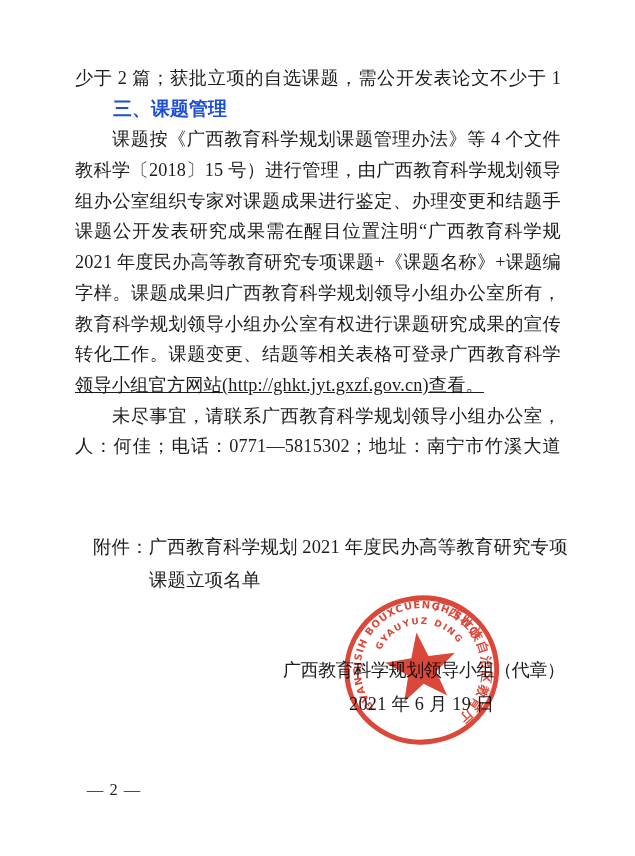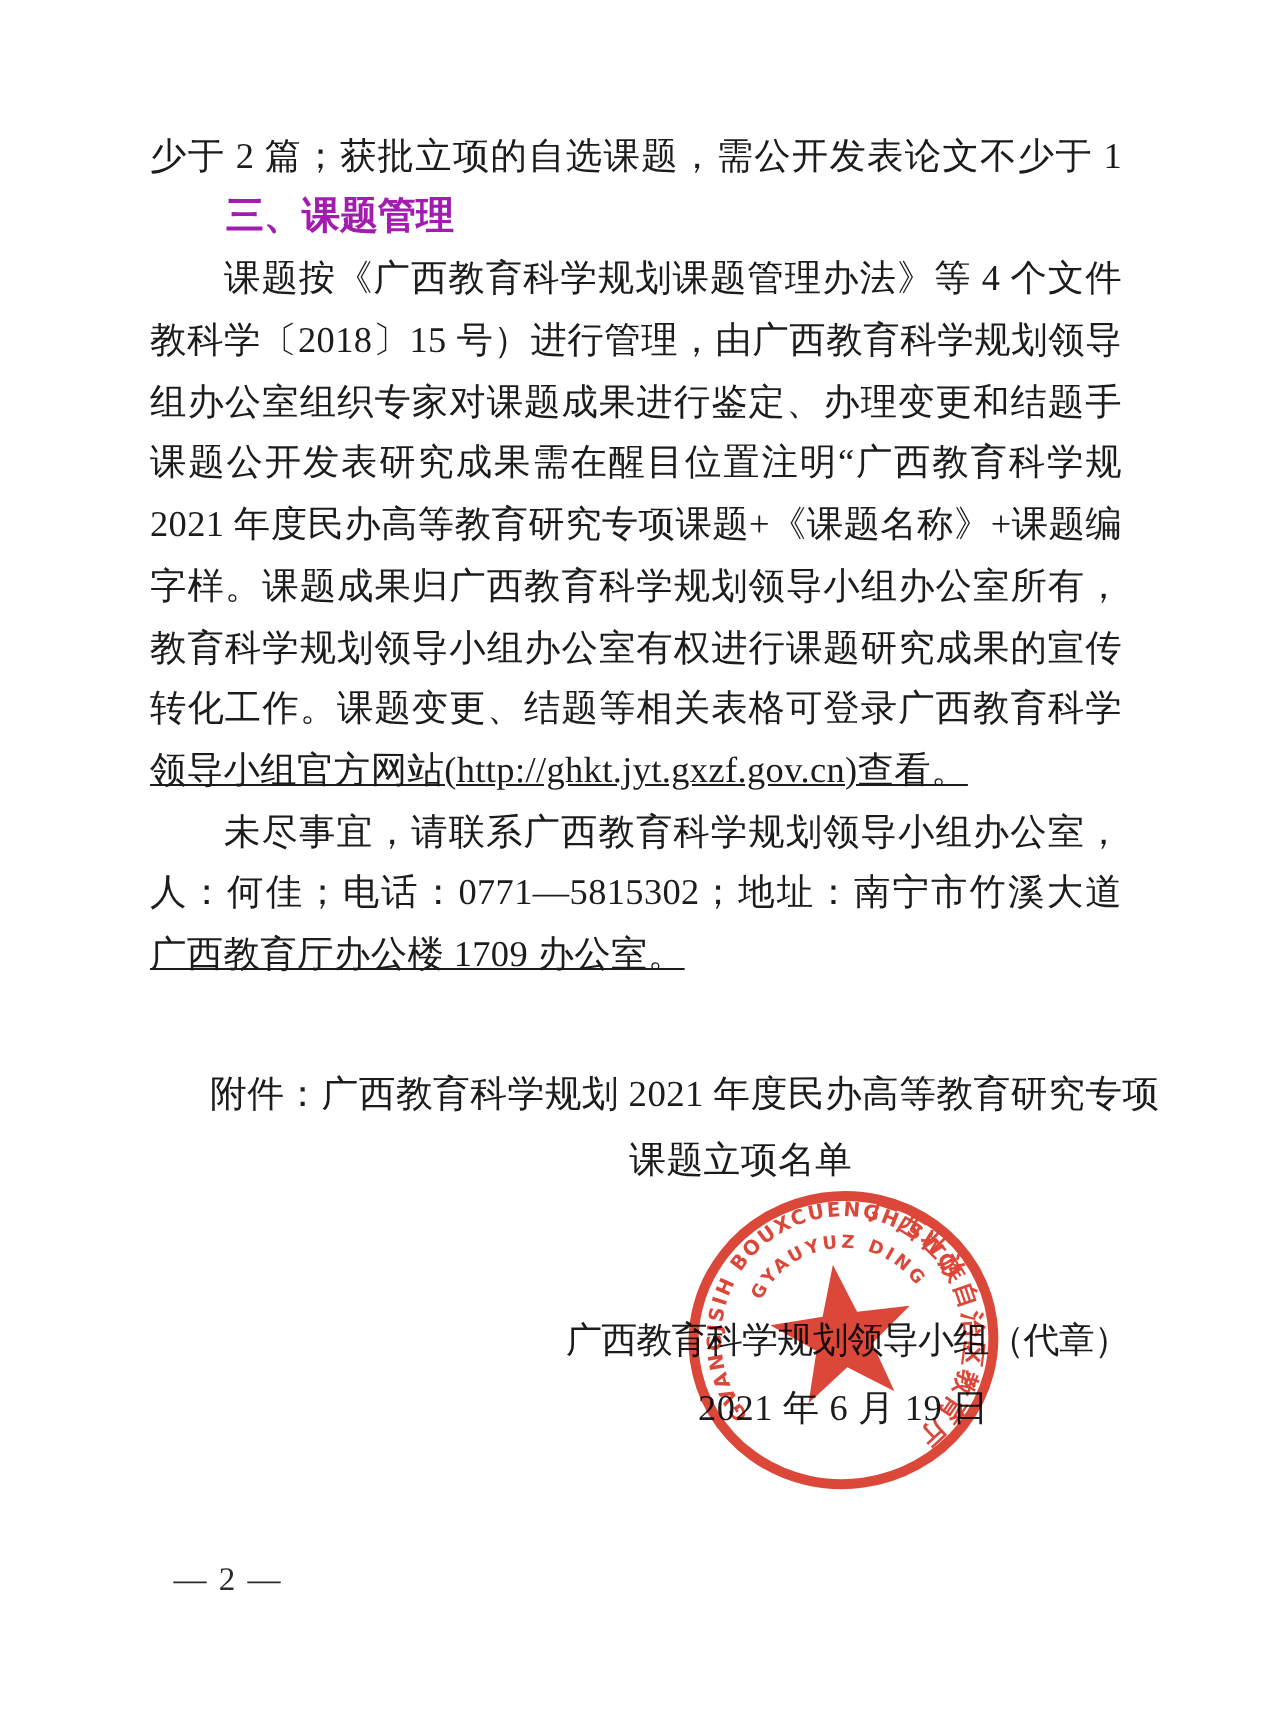--- a/index.html
+++ b/index.html
@@ -23,28 +23,28 @@
     overflow:hidden;
   }
   .line.end{text-align-last:left;text-decoration:underline;}
   .line.indent{padding-left:37px;}
   .heading{
     height:30.7px;line-height:30.7px;
     padding-left:38px;
     font-family:"Liberation Sans","DejaVu Sans",sans-serif;
     font-weight:700;
     font-size:19px;
-    color:#a21caf;
+    color:#1d4ed8;
   }
   .attachment{
-    position:absolute;left:105px;top:531px;
+    position:absolute;left:93px;top:531px;
     font-size:18.4px;line-height:32.5px;
     letter-spacing:0.2px;
   }
-  .attachment .l2{padding-left:56px;text-align:center;}
+  .attachment .l2{padding-left:56px;}
   .sig-org{
     position:absolute;left:283px;top:656px;
     font-size:18px;line-height:28px;letter-spacing:-0.4px;
     white-space:nowrap;
   }
   .sig-date{
     position:absolute;left:349px;top:690px;
     font-size:18.2px;line-height:28px;letter-spacing:0.3px;
     white-space:nowrap;
   }
@@ -76,21 +76,20 @@
     <div class="line">组办公室组织专家对课题成果进行鉴定、办理变更和结题手续。</div>
     <div class="line">课题公开发表研究成果需在醒目位置注明“广西教育科学规划</div>
     <div class="line">2021 年度民办高等教育研究专项课题+《课题名称》+课题编号”</div>
     <div class="line">字样。课题成果归广西教育科学规划领导小组办公室所有，广西</div>
     <div class="line">教育科学规划领导小组办公室有权进行课题研究成果的宣传和</div>
     <div class="line">转化工作。课题变更、结题等相关表格可登录广西教育科学规划</div>
     <div class="line end">领导小组官方网站(http://ghkt.jyt.gxzf.gov.cn)查看。</div>
 
     <div class="line indent">未尽事宜，请联系广西教育科学规划领导小组办公室，联系</div>
     <div class="line">人：何佳；电话：0771—5815302；地址：南宁市竹溪大道 69 号</div>
-    <div class="line end">广西教育厅办公楼 1709 办公室。</div>
   </div>
 
   <div class="attachment">
     <div class="l1">附件：广西教育科学规划 2021 年度民办高等教育研究专项</div>
     <div class="l2">课题立项名单</div>
   </div>
 
   <div class="sig-org">广西教育科学规划领导小组（代章）</div>
   <div class="sig-date">2021 年 6 月 19 日</div>
 

